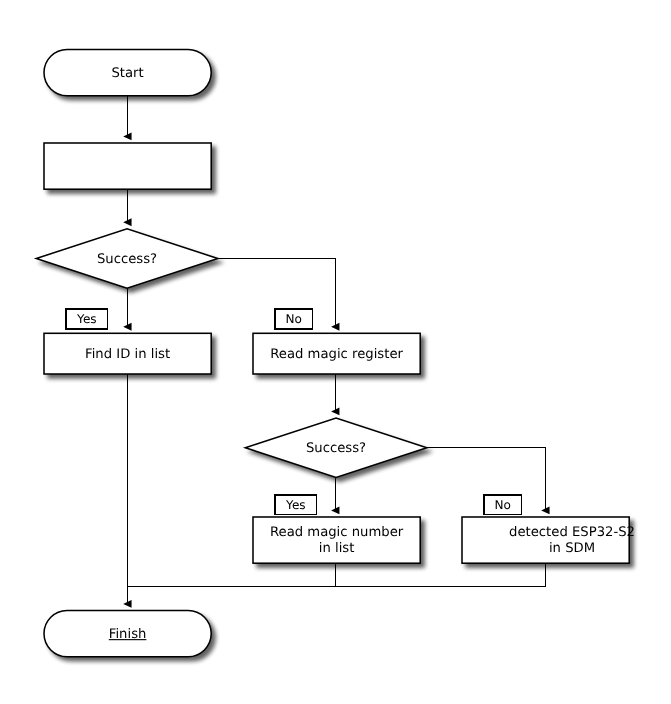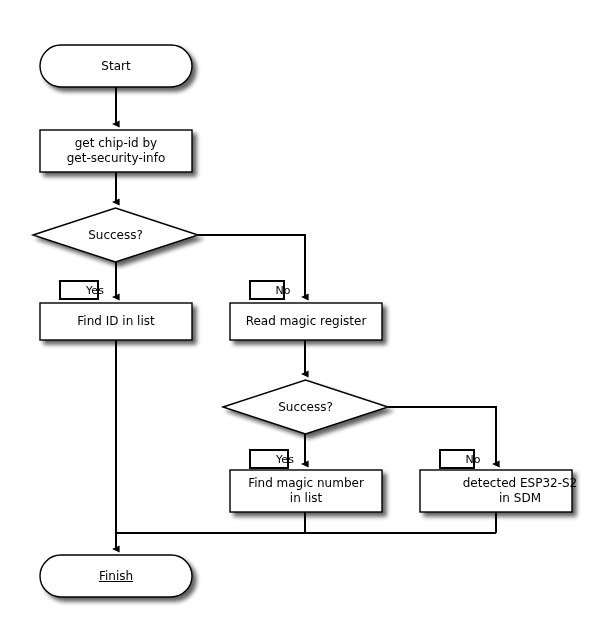--- a/index.html
+++ b/index.html
@@ -44,21 +44,20 @@
     position: absolute;
     display: flex;
     align-items: center;
     justify-content: center;
     text-align: center;
     color: #000000;
     font-family: "DejaVu Sans", sans-serif;
     font-size: 11px;
     line-height: 13px;
     pointer-events: none;
-    margin-left: 16px;
   }
 </style>
 </head>
 <body>
 
 <div id="flow-root">
 
   <svg id="flow-svg" viewBox="0 0 610 640">
     <defs>
       <marker id="arrowhead" markerWidth="9" markerHeight="9" refX="4" refY="4.2" orient="auto" markerUnits="userSpaceOnUse">
@@ -123,32 +122,30 @@
     <g fill="#ffffff" stroke="#000000" stroke-width="1.2" shape-rendering="crispEdges">
       <rect x="60" y="281" width="38" height="18"></rect>
       <rect x="250" y="281" width="34" height="18"></rect>
       <rect x="250" y="450" width="38" height="18"></rect>
       <rect x="440" y="450" width="34" height="18"></rect>
     </g>
   </svg>
 
   <div class="node-label" style="left:40px; top:45px; width:152px; height:42px;">Start</div>
 
-  <div class="node-label" style="left:40px; top:130px; width:152px; height:42px;">get chip-id by
-get-security-info</div>
 
   <div class="node-label" style="left:33px; top:208px; width:165px; height:54px;">Success?</div>
 
   <div class="node-label" style="left:230px; top:303px; width:152px; height:37px;">Read magic register</div>
 
   <div class="node-label" style="left:40px; top:303px; width:152px; height:37px;">Find ID in list</div>
 
   <div class="node-label" style="left:223px; top:380px; width:165px; height:54px;">Success?</div>
 
-  <div class="node-label" style="left:230px; top:470px; width:152px; height:42px;">Find magic number
+  <div class="node-label" style="left:230px; top:470px; width:152px; height:42px;">Read magic number
 in list</div>
 
   <div class="node-label" style="left:420px; top:470px; width:152px; height:42px;margin-left:24px;">detected ESP32-S2
 in SDM</div>
 
   <div class="node-label" style="left:40px; top:555px; width:152px; height:42px;text-decoration:underline;">Finish</div>
 
   <div class="edge-label" style="left:60px; top:281px; width:38px; height:18px;">Yes</div>
 
   <div class="edge-label" style="left:250px; top:281px; width:34px; height:18px;">No</div>

